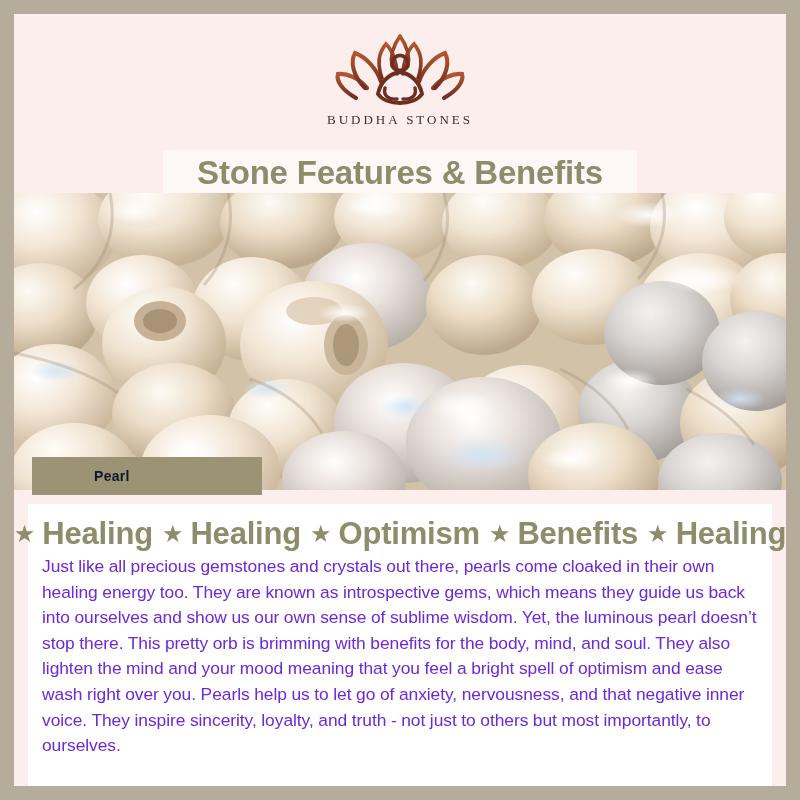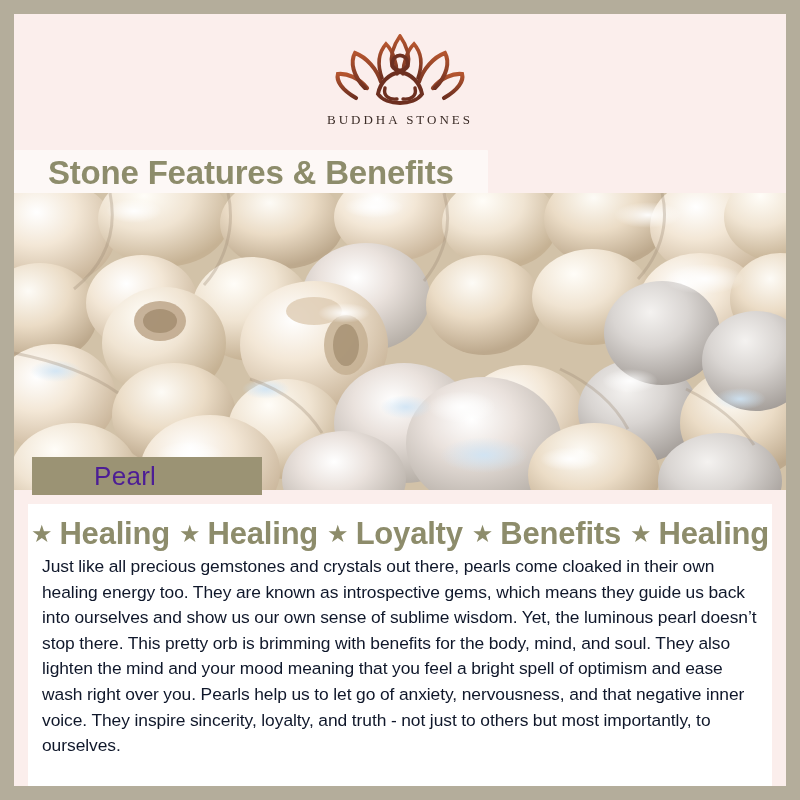--- a/index.html
+++ b/index.html
@@ -47,21 +47,21 @@
     letter-spacing:3.0px;
     color:#3a2b26;
     white-space:nowrap;
   }
 
   
   .title-wrap{
     position:absolute;
     left:0; top:132px;
     width:772px; height:58px;
-    display:flex; align-items:center; justify-content:flex-start;
+    display:flex; align-items:center; justify-content:center;
   }
   .title-panel{
     background:#fdf8f6;
     padding:4px 34px 8px 34px;
     border-radius:1px;
   }
   .title-text{
     font-family:"Liberation Sans", sans-serif;
     font-weight:bold;
     font-size:33px;
@@ -84,23 +84,23 @@
   .name-bar{
     position:absolute;
     left:18px; top:443px;
     width:230px; height:38px;
     background:#9b9374;
     display:flex; align-items:center;
     padding-left:62px;
     z-index:5;
   }
   .name-bar-text{
-    color:#4c1d95;
-    font-size:26px;
-    font-weight:normal;
+    color:#0f172a;
+    font-size:14px;
+    font-weight:bold;
     letter-spacing:0.3px;
     white-space:nowrap;
   }
 
   
   .content-card{
     position:absolute;
     left:14px; top:490px;
     width:744px; height:282px;
     background:#ffffff;
@@ -128,21 +128,21 @@
     font-size:31px;
     font-weight:bold;
     letter-spacing:-0.2px;
   }
 
   
   .body-text{
     margin-top:2px;
     font-size:17.4px;
     line-height:25.6px;
-    color:#0f172a;
+    color:#6d28d9;
     text-align:left;
     letter-spacing:-0.05px;
     word-spacing:-0.2px;
   }
 </style>
 </head>
 <body>
 
 <div id="infographic">
 
@@ -307,21 +307,21 @@
     </div>
 
     <div class="content-card">
 
       <div class="keywords">
         <span class="kw-star">★</span>
         <span class="kw-label">Healing</span>
         <span class="kw-star">★</span>
         <span class="kw-label">Healing</span>
         <span class="kw-star">★</span>
-        <span class="kw-label">Loyalty</span>
+        <span class="kw-label">Optimism</span>
         <span class="kw-star">★</span>
         <span class="kw-label">Benefits</span>
         <span class="kw-star">★</span>
         <span class="kw-label">Healing</span>
       </div>
 
       <p class="body-text">Just like all precious gemstones and crystals out there, pearls come cloaked in their own healing energy too. They are known as introspective gems, which means they guide us back into ourselves and show us our own sense of sublime wisdom. Yet, the luminous pearl doesn’t stop there. This pretty orb is brimming with benefits for the body, mind, and soul. They also lighten the mind and your mood meaning that you feel a bright spell of optimism and ease wash right over you. Pearls help us to let go of anxiety, nervousness, and that negative inner voice. They inspire sincerity, loyalty, and truth - not just to others but most importantly, to ourselves.</p>
     </div>
 
   </div>

